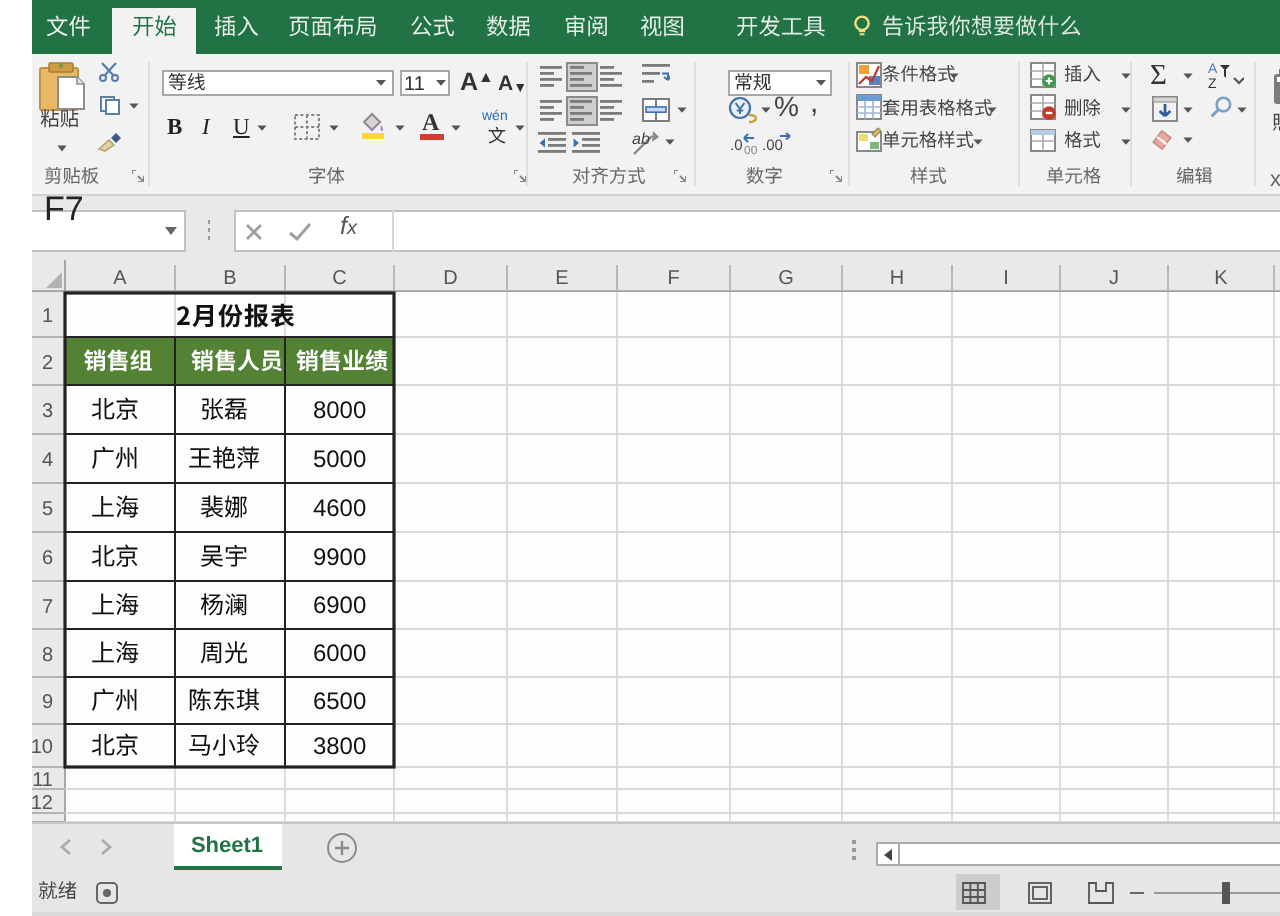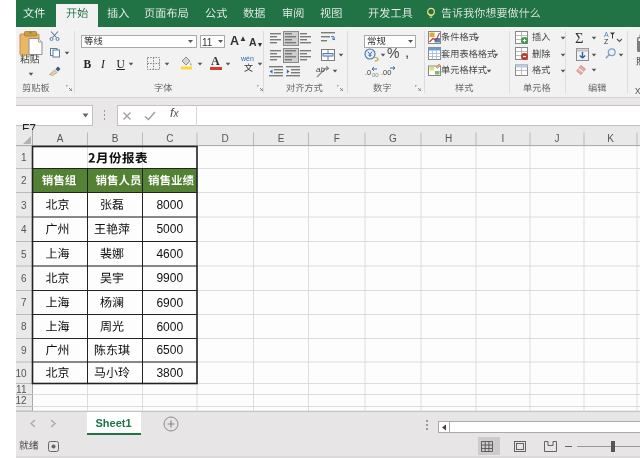--- a/index.html
+++ b/index.html
@@ -369,21 +369,21 @@
 <rect x="1.5" y="4.5" width="2.5" height="2.5" fill="#fff"></rect>
 <circle cx="12.5" cy="10" r="5.2" fill="none" stroke="#fff" stroke-width="1.6"></circle>
 <circle cx="12.5" cy="10" r="2.4" fill="#a8a8a8"></circle>
     </svg>
 <svg style="position:absolute;left:620.0px;top:54.9px;overflow:visible" width="30.8" height="12.5" viewBox="0 -9.6 30.8 12.5">
       <path d="M5.1 -3.9H7.9V-2.4H5.1ZM4.4 -4.5V-1.8H8.6V-4.5ZM3.3 -1.2C3.4 -0.6 3.5 0.2 3.5 0.7L4.2 0.6C4.2 0.1 4.1 -0.7 3.9 -1.3ZM5.3 -1.2C5.6 -0.6 5.8 0.2 5.9 0.7L6.6 0.6C6.5 0.0 6.2 -0.7 6.0 -1.4ZM7.3 -1.3C7.7 -0.6 8.3 0.2 8.5 0.8L9.2 0.5C8.9 -0.1 8.4 -0.9 7.9 -1.5ZM1.7 -1.5C1.4 -0.8 0.8 0.0 0.4 0.5L1.1 0.8C1.5 0.3 2.0 -0.6 2.4 -1.3ZM1.6 -7.0H3.0V-5.3H1.6ZM1.6 -2.8V-4.7H3.0V-2.8ZM0.9 -7.7V-1.7H1.6V-2.2H3.7V-7.7ZM4.1 -7.7V-7.0H5.7C5.5 -6.1 5.1 -5.5 3.8 -5.2C3.9 -5.1 4.1 -4.8 4.2 -4.6C5.7 -5.1 6.2 -5.9 6.4 -7.0H8.1C8.1 -6.1 8.0 -5.7 7.9 -5.6C7.8 -5.5 7.7 -5.5 7.6 -5.5C7.4 -5.5 7.0 -5.5 6.6 -5.6C6.7 -5.4 6.8 -5.2 6.8 -5.0C7.2 -5.0 7.7 -5.0 7.9 -5.0C8.2 -5.0 8.3 -5.0 8.5 -5.2C8.7 -5.4 8.8 -6.0 8.9 -7.4C8.9 -7.5 8.9 -7.7 8.9 -7.7Z M14.8 -4.6H17.8V-2.9H14.8ZM14.8 -5.2V-6.8H17.8V-5.2ZM14.8 -2.2H17.8V-0.5H14.8ZM14.1 -7.5V0.7H14.8V0.1H17.8V0.7H18.5V-7.5ZM11.7 -8.1V-6.0H10.1V-5.3H11.6C11.2 -4.0 10.6 -2.5 9.9 -1.7C10.0 -1.5 10.2 -1.2 10.3 -1.0C10.8 -1.7 11.3 -2.8 11.7 -3.9V0.8H12.4V-3.6C12.7 -3.2 13.2 -2.6 13.3 -2.2L13.8 -2.8C13.6 -3.1 12.7 -4.1 12.4 -4.5V-5.3H13.7V-6.0H12.4V-8.1Z M24.0 -7.5V-4.4C24.0 -2.9 23.8 -1.0 22.6 0.3C22.7 0.4 23.0 0.6 23.1 0.8C24.5 -0.7 24.7 -2.8 24.7 -4.4V-6.8H26.5V-0.7C26.5 0.2 26.5 0.3 26.7 0.5C26.9 0.6 27.1 0.7 27.3 0.7C27.4 0.7 27.6 0.7 27.7 0.7C27.9 0.7 28.1 0.6 28.3 0.5C28.4 0.4 28.5 0.3 28.5 0.0C28.6 -0.2 28.6 -1.0 28.6 -1.5C28.4 -1.6 28.2 -1.7 28.1 -1.8C28.0 -1.2 28.0 -0.7 28.0 -0.4C28.0 -0.2 28.0 -0.1 27.9 -0.1C27.9 -0.0 27.8 0.0 27.7 0.0C27.6 0.0 27.5 0.0 27.4 0.0C27.4 0.0 27.3 -0.0 27.3 -0.1C27.2 -0.1 27.2 -0.3 27.2 -0.6V-7.5ZM21.3 -8.1V-6.0H19.7V-5.3H21.2C20.9 -4.0 20.2 -2.5 19.5 -1.7C19.6 -1.5 19.8 -1.2 19.8 -1.0C20.4 -1.7 20.9 -2.8 21.3 -3.9V0.8H22.0V-3.6C22.4 -3.2 22.8 -2.6 23.0 -2.2L23.5 -2.8C23.2 -3.1 22.3 -4.1 22.0 -4.5V-5.3H23.4V-6.0H22.0V-8.1Z" fill="#444"></path>
     </svg>
 <div class="abs" style="left:619px;top:84px;font-size:11px;color:#666">xiang</div>
 <div class="abs" style="left:0;top:98px;width:640px;height:32px;background:#e9e7e8"></div>
 <div class="abs" style="left:0;top:105px;width:77px;height:20.5px;background:#fff;border:1px solid #c2c0c1;border-left:none"></div>
-<div class="abs" style="left:6px;top:122px;font-size:12px;color:#222">F7</div>
+<div class="abs" style="left:6px;top:95px;font-size:17px;color:#222">F7</div>
 <svg class="abs" style="left:66px;top:112.5px" width="7" height="5" viewBox="0 0 7 5">
       <path d="M0.5 0.5H6.5L3.5 4.5Z" fill="#666"></path>
     </svg>
 <div class="abs" style="left:87.5px;top:110px;width:1.8px;height:1.8px;background:#9a9a9a"></div>
     <div class="abs" style="left:87.5px;top:114px;width:1.8px;height:1.8px;background:#9a9a9a"></div>
     <div class="abs" style="left:87.5px;top:118px;width:1.8px;height:1.8px;background:#9a9a9a"></div>
 <div class="abs" style="left:101px;top:105px;width:539px;height:20.5px;background:#fff;border:1px solid #c2c0c1;border-right:none"></div>
 <svg class="abs" style="left:106px;top:110.5px" width="10" height="10" viewBox="0 0 10 10">
       <path d="M1.5 1.5L8.5 8.5M8.5 1.5L1.5 8.5" stroke="#a0a0a0" stroke-width="1.4"></path>
     </svg>

